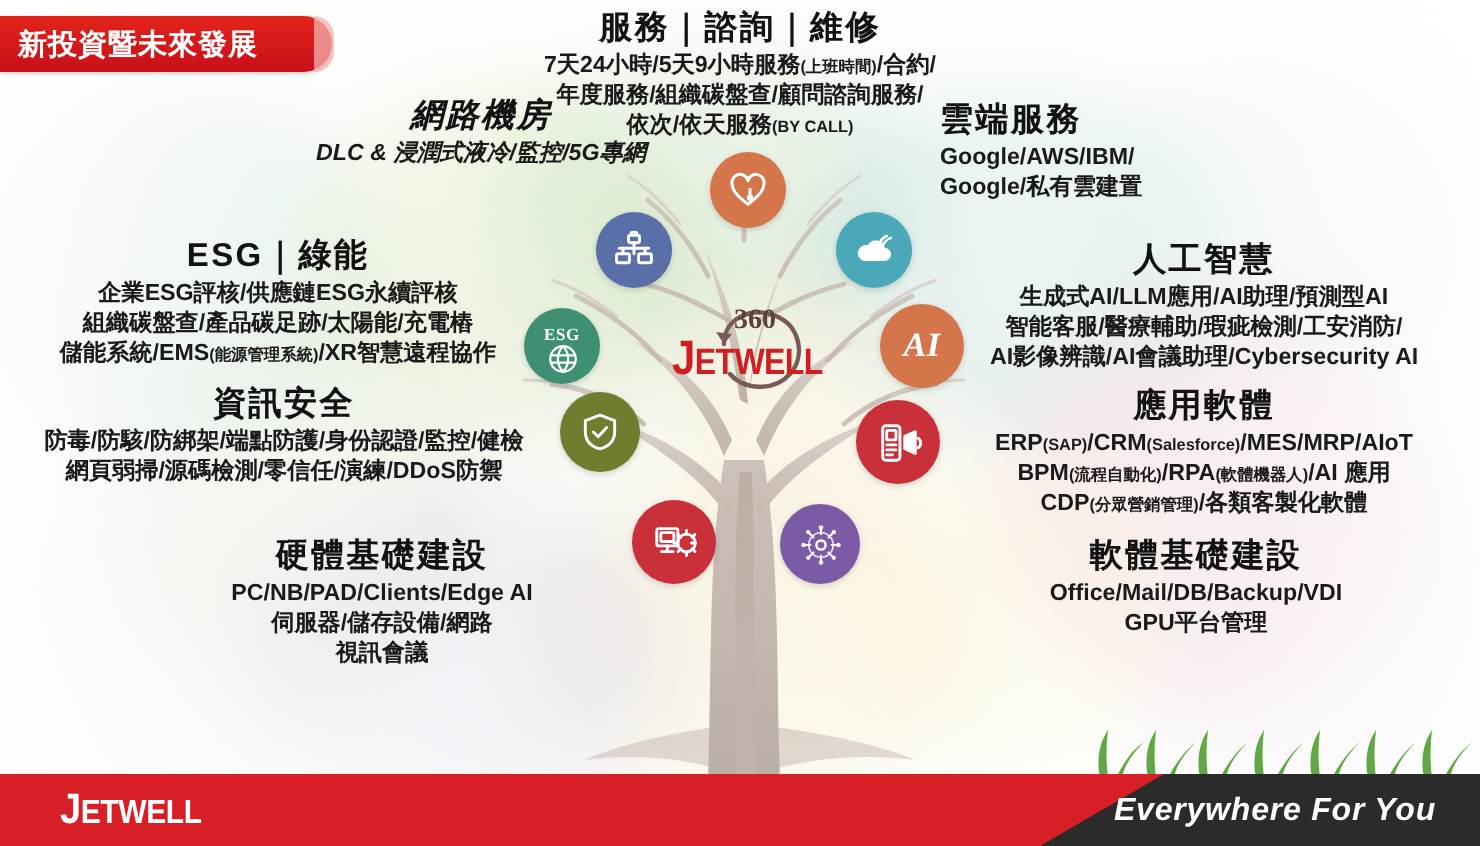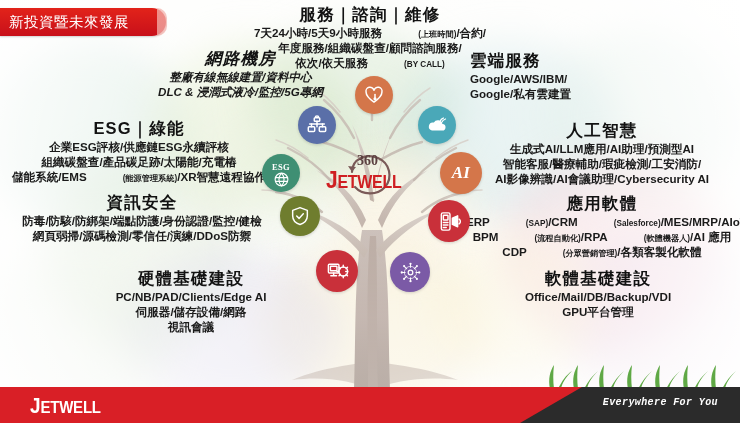--- a/index.html
+++ b/index.html
@@ -40,42 +40,42 @@
     border-top-right-radius: 14px;
     border-bottom-right-radius: 14px;
     display: flex; align-items: center;
     padding-left: 9px;
     z-index: 30;
     box-shadow: 0 1px 2px rgba(0,0,0,0.18);
   }
   #ribbon .rib-txt {
     color: #fff;
     font-size: 14.5px;
-    font-weight: 400;
+    font-weight: 700;
     letter-spacing: 0.5px;
     white-space: nowrap;
   }
   #ribbon:after {
     content: "";
     position: absolute; right: -1px; top: 0;
     width: 10px; height: 28px;
     background: linear-gradient(180deg,#f4b3ad,#f4b3ad);
     border-top-right-radius: 14px; border-bottom-right-radius: 14px;
     opacity: .75;
     z-index: -1;
   }
 
   
   .blk { position: absolute; z-index: 20; color: #1c1c1c; line-height: 1.28; }
   .blk .ttl {
     font-size: 16.5px; font-weight: 700; color: #121212;
     letter-spacing: 1.2px; margin-bottom: 1px; white-space: nowrap;
   }
   .blk .ln { font-size: 11.6px; font-weight: 700; white-space: nowrap; color: #1a1a1a; }
-  .blk .ln .sm { font-size: 8.2px; font-weight: 700; padding-left: 36px; }
+  .blk .ln .sm { font-size: 8.2px; font-weight: 700; }
   .ta-c { text-align: center; }
   .ta-l { text-align: left; }
 
   
   #b-service   { left: 250px; top: 4px;   width: 240px; }
   #b-netroom   { left: 128px; top: 48px;  width: 225px; font-style: italic; }
   #b-cloud     { left: 470px; top: 50px;  width: 220px; }
   #b-esg       { left: 8px;   top: 118px; width: 262px; }
   #b-ai        { left: 466px; top: 120px; width: 272px; }
   #b-infosec   { left: 8px;   top: 192px; width: 268px; }
@@ -89,21 +89,21 @@
     border-radius: 50%;
     display: flex; align-items: center; justify-content: center;
     box-shadow: 0 1px 3px rgba(0,0,0,0.16);
   }
   .ico svg { display: block; }
   .ico .lbl {
     color: #fff; font-weight: 700; letter-spacing: .3px;
   }
 
   
-  #center-mark { position: absolute; left: 320px; top: 150px; width: 100px; height: 56px; z-index: 25; text-decoration: underline; }
+  #center-mark { position: absolute; left: 330px; top: 150px; width: 100px; height: 56px; z-index: 25; text-decoration: underline; }
   #center-mark .j360 {
     position: absolute; left: 37px; top: 3px;
     font-size: 14px; font-weight: 700; color: #5b4040;
     font-family: "Liberation Serif", serif;
   }
   #center-mark .jw {
     position: absolute; left: 6px; top: 18px;
     font-size: 16px; font-weight: 700; color: #cf1f22;
     font-family: "Liberation Sans", sans-serif;
     letter-spacing: -0.3px;
@@ -124,22 +124,22 @@
     clip-path: polygon(560px 0, 740px 0, 740px 36px, 498px 36px);
   }
   #footer .fl-logo {
     position: absolute; left: 30px; top: 8px; z-index: 3;
     color: #fff; font-weight: 700; font-size: 15px; letter-spacing: -0.2px;
     transform: scaleY(1.12);
   }
   #footer .fl-logo .big { font-size: 19px; }
   #footer .slogan {
     position: absolute; right: 22px; top: 10px; z-index: 3;
-    color: #fff; font-size: 10px; font-style: italic; font-weight: 600;
-    font-family: Liberation Mono, monospace;
+    color: #fff; font-size: 16px; font-style: italic; font-weight: 600;
+    font-family: Liberation Sans, sans-serif;
     letter-spacing: .4px;
   }
   #grass { position: absolute; right: 0; bottom: 34px; width: 200px; height: 26px; z-index: 38; }
 </style>
 </head>
 <body>
 
 <div id="poster">
 
   <div id="bg-layer" style="position:absolute;inset:0;z-index:1;">
@@ -315,21 +315,20 @@
 
   <div class="blk ta-c" id="b-service">
     <div class="ttl">服務｜諮詢｜維修</div>
     <div class="ln"><span>7天24小時/5天9小時服務</span><span class="sm">(上班時間)</span><span>/合約/</span></div>
     <div class="ln"><span>年度服務/組織碳盤查/顧問諮詢服務/</span></div>
     <div class="ln"><span>依次/依天服務</span><span class="sm">(BY CALL)</span></div>
   </div>
 
   <div class="blk ta-c" id="b-netroom">
     <div class="ttl">網路機房</div>
-    <div class="ln"><span>整廠有線無線建置/資料中心</span></div>
     <div class="ln"><span>DLC &amp; 浸潤式液冷/監控/5G專網</span></div>
   </div>
 
   <div class="blk ta-l" id="b-cloud">
     <div class="ttl">雲端服務</div>
     <div class="ln"><span>Google/AWS/IBM/</span></div>
     <div class="ln"><span>Google/私有雲建置</span></div>
   </div>
 
   <div class="blk ta-c" id="b-esg">

